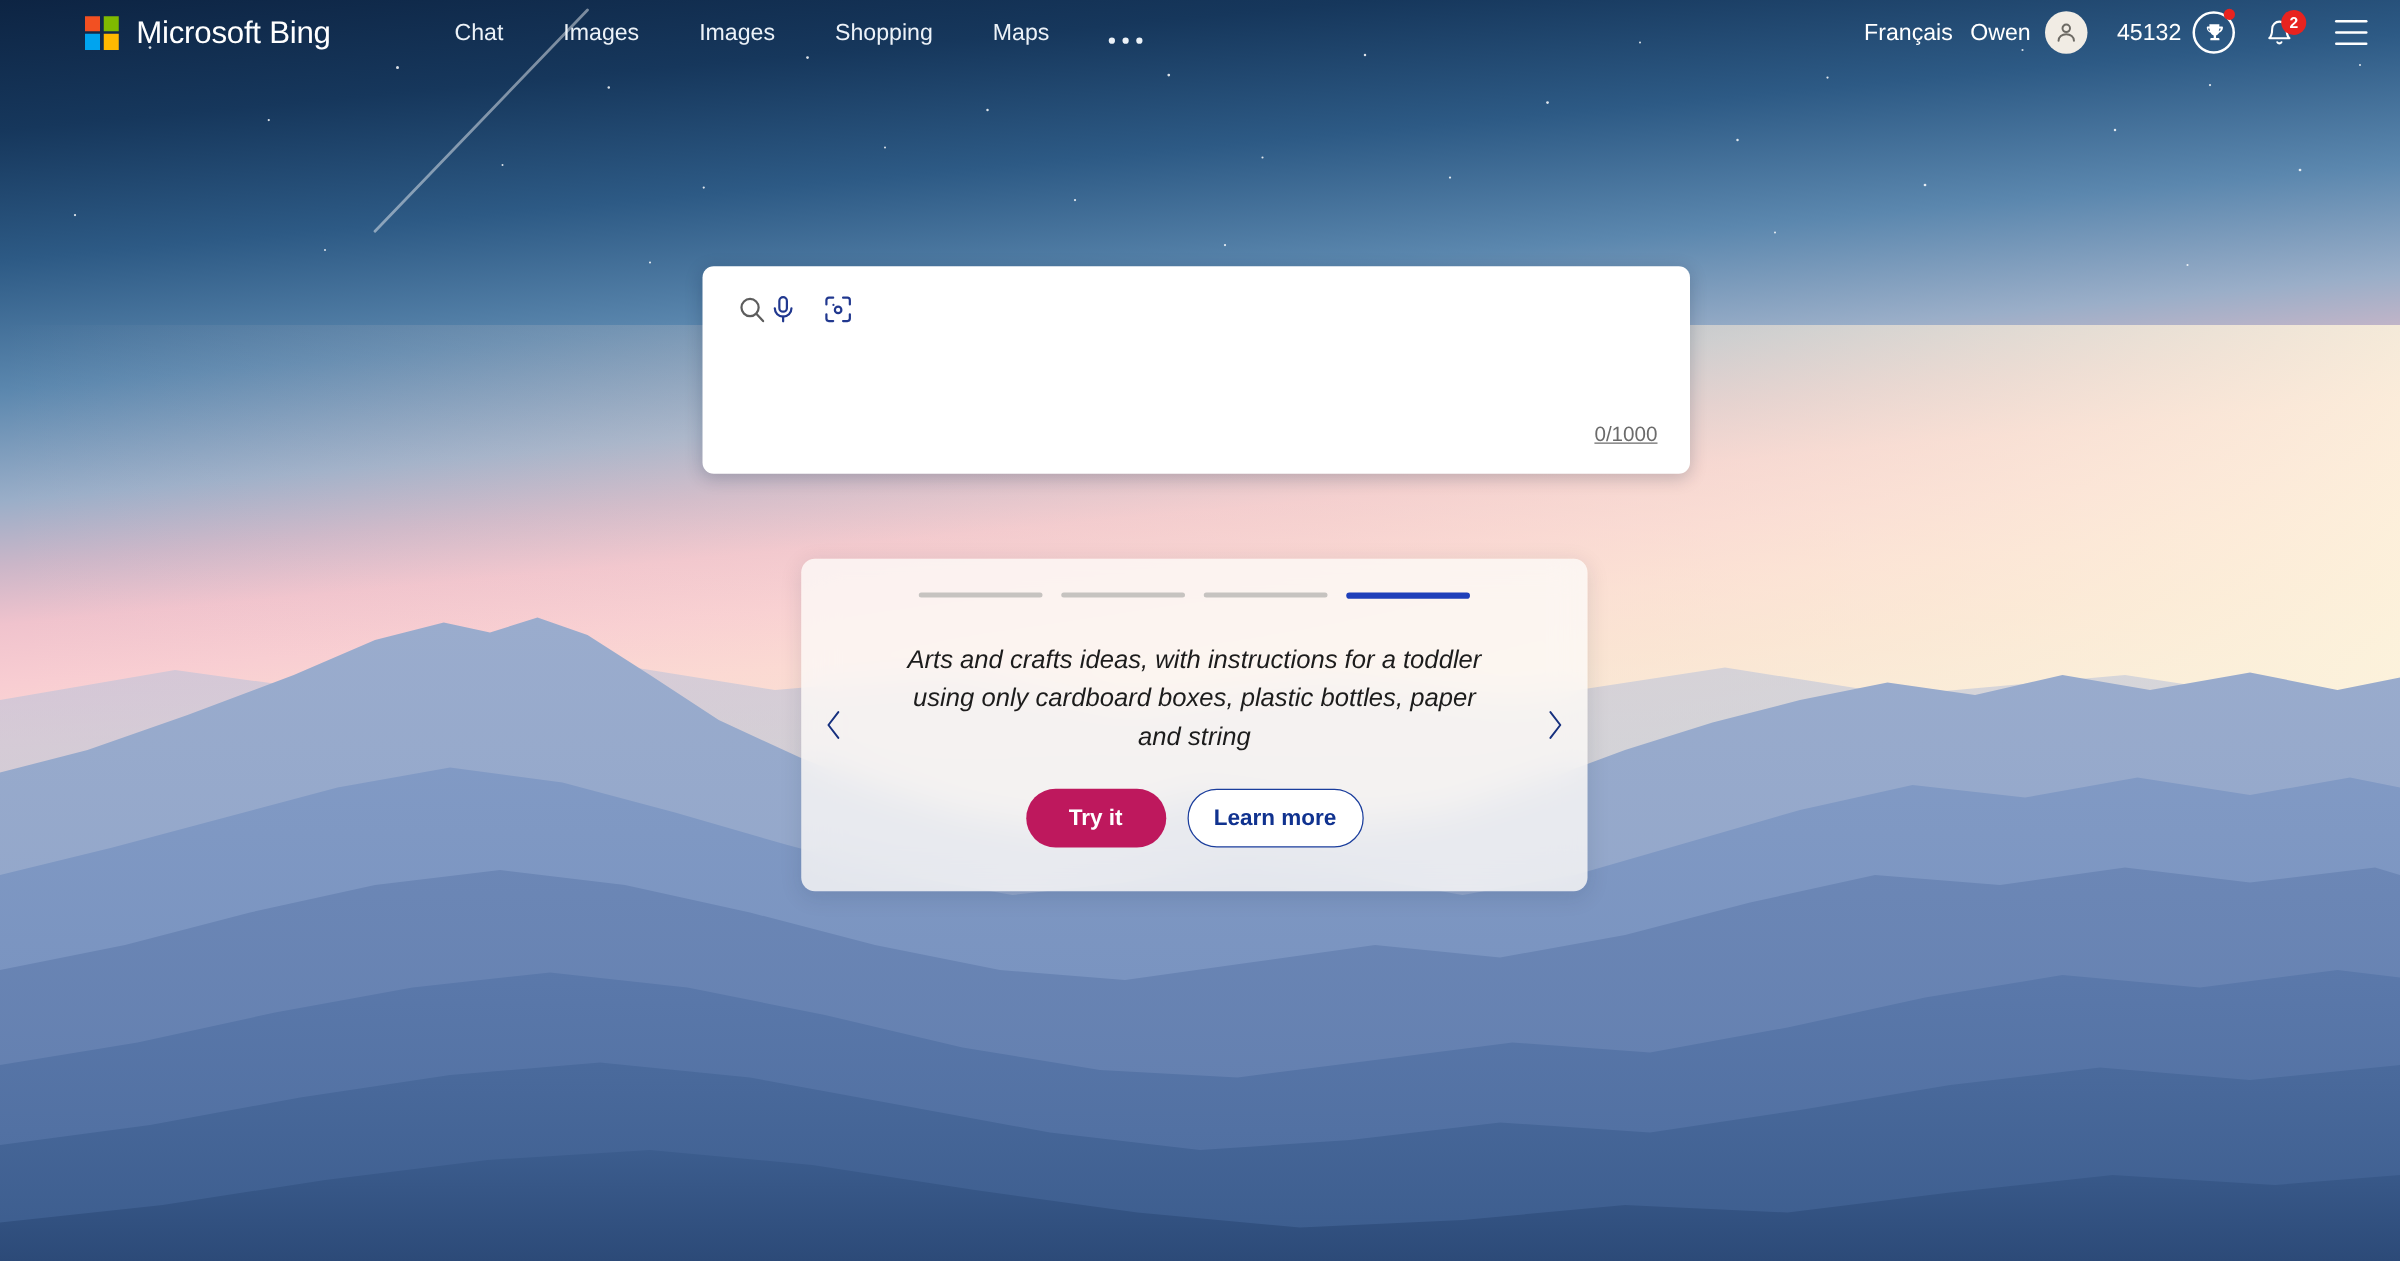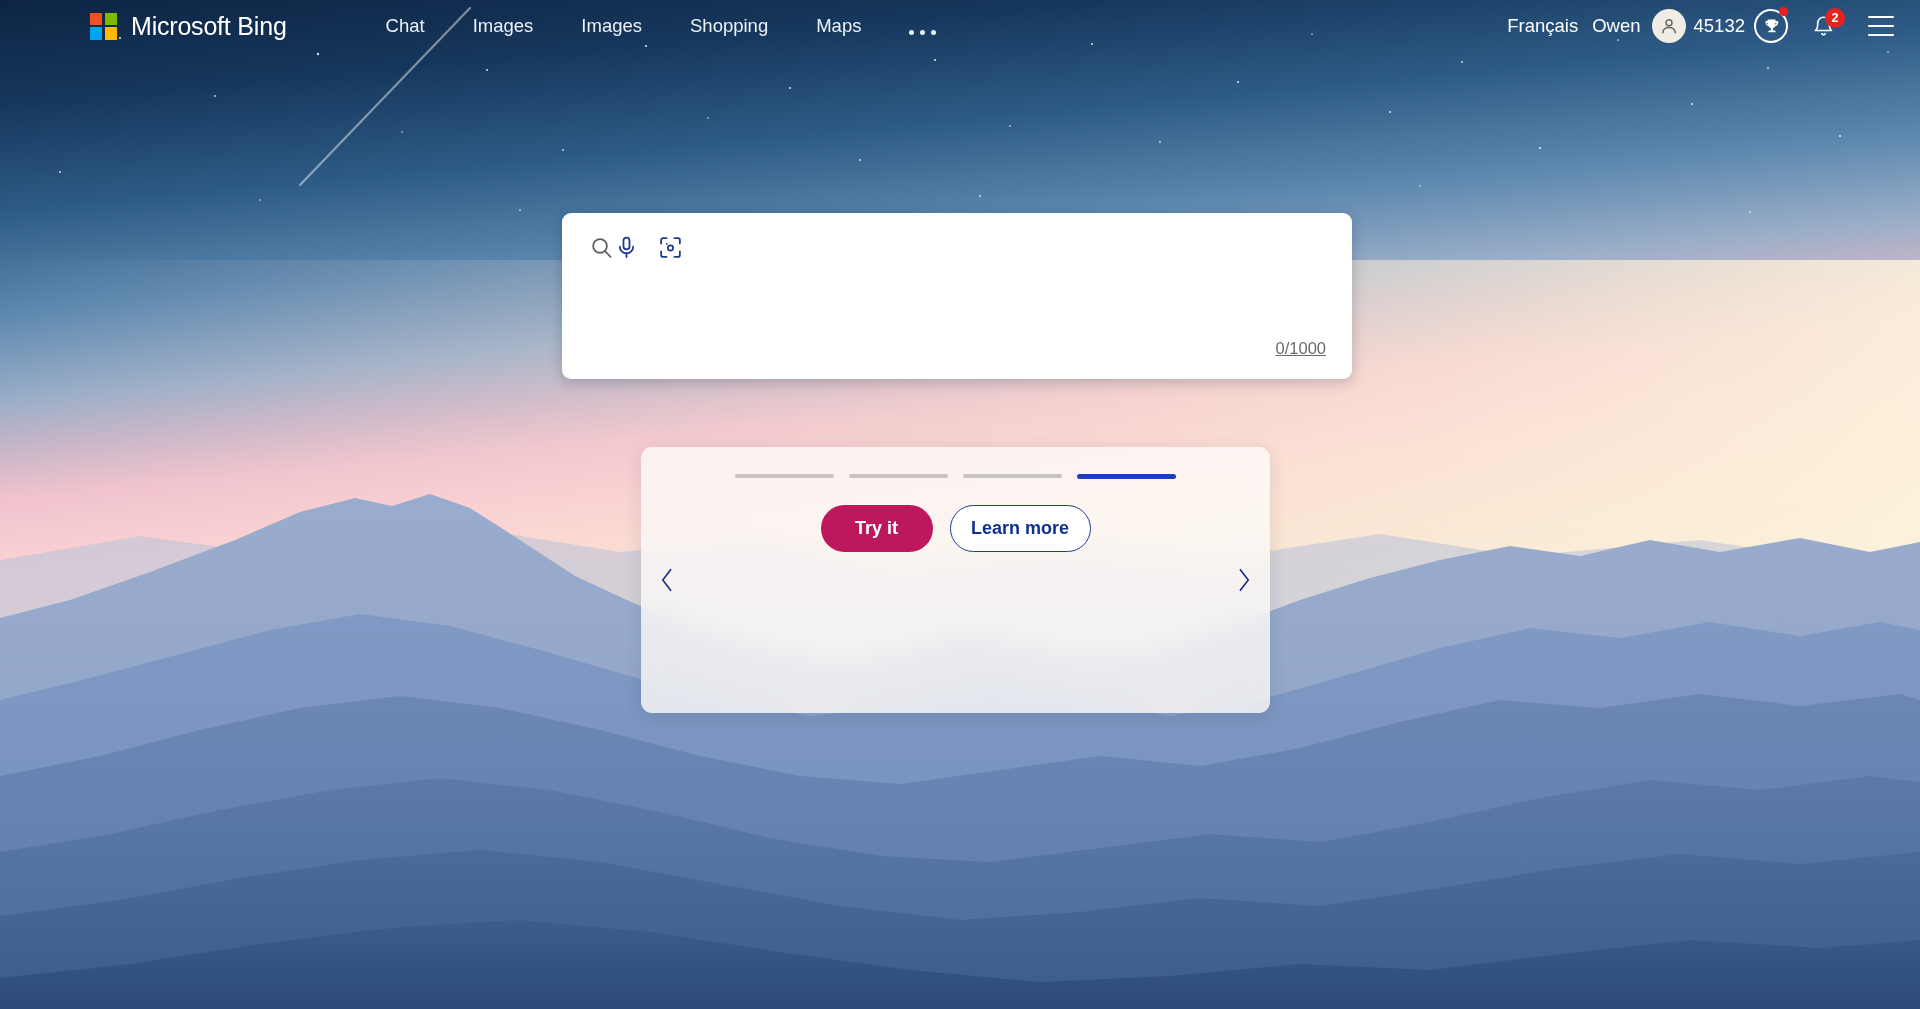--- a/index.html
+++ b/index.html
@@ -38,21 +38,21 @@
     width: 1920px;
     height: 52px;
     display: flex;
     align-items: center;
     z-index: 40;
   }
 
   .hdr-left {
     display: flex;
     align-items: center;
-    margin-left: 90px;
+    margin-left: 68px;
   }
 
   .ms-logo {
     width: 27px; height: 27px;
     display: grid;
     grid-template-columns: 1fr 1fr;
     grid-template-rows: 1fr 1fr;
     gap: 2.5px;
   }
   .ms-logo i { display: block; }
@@ -125,21 +125,21 @@
     background: #f1ece4;
     display: flex;
     align-items: center;
     justify-content: center;
   }
 
   .rewards {
     display: flex;
     align-items: center;
     gap: 9px;
-    margin-left: 8px;
+    margin-left: 24px;
     cursor: pointer;
     text-align: right;
   }
   .rewards-pts {
     color: #ffffff;
     font-size: 18.5px;
     white-space: nowrap;
   }
   .rewards-badge {
     position: relative;
@@ -545,20 +545,21 @@
 
   <div id="card">
 
     <div id="progress">
       <span class="pbar"></span>
       <span class="pbar"></span>
       <span class="pbar"></span>
       <span class="pbar active"></span>
     </div>
 
+    <div id="card-text">Arts and crafts ideas, with instructions for a toddler using only cardboard boxes, plastic bottles, paper and string</div>
 
     <div id="card-buttons">
       <button class="btn btn-primary">Try it</button>
       <button class="btn btn-secondary">Learn more</button>
     </div>
 
     <button class="card-arrow prev">
       <svg width="19" height="28" viewBox="0 0 24 34" fill="none" stroke="#16307e" stroke-width="2" stroke-linecap="round" stroke-linejoin="round">
         <polyline points="16,4 6,17 16,30"></polyline>
       </svg>

